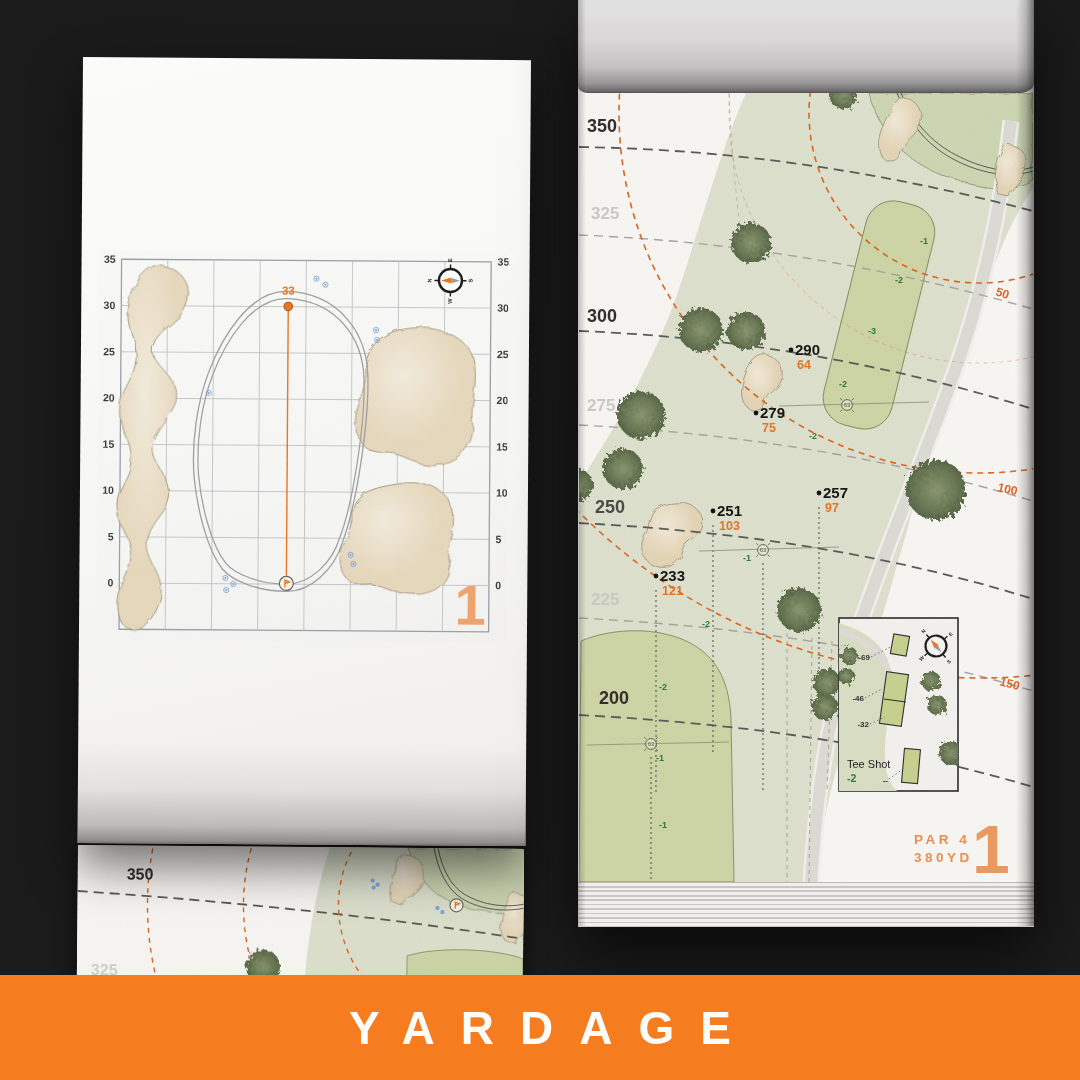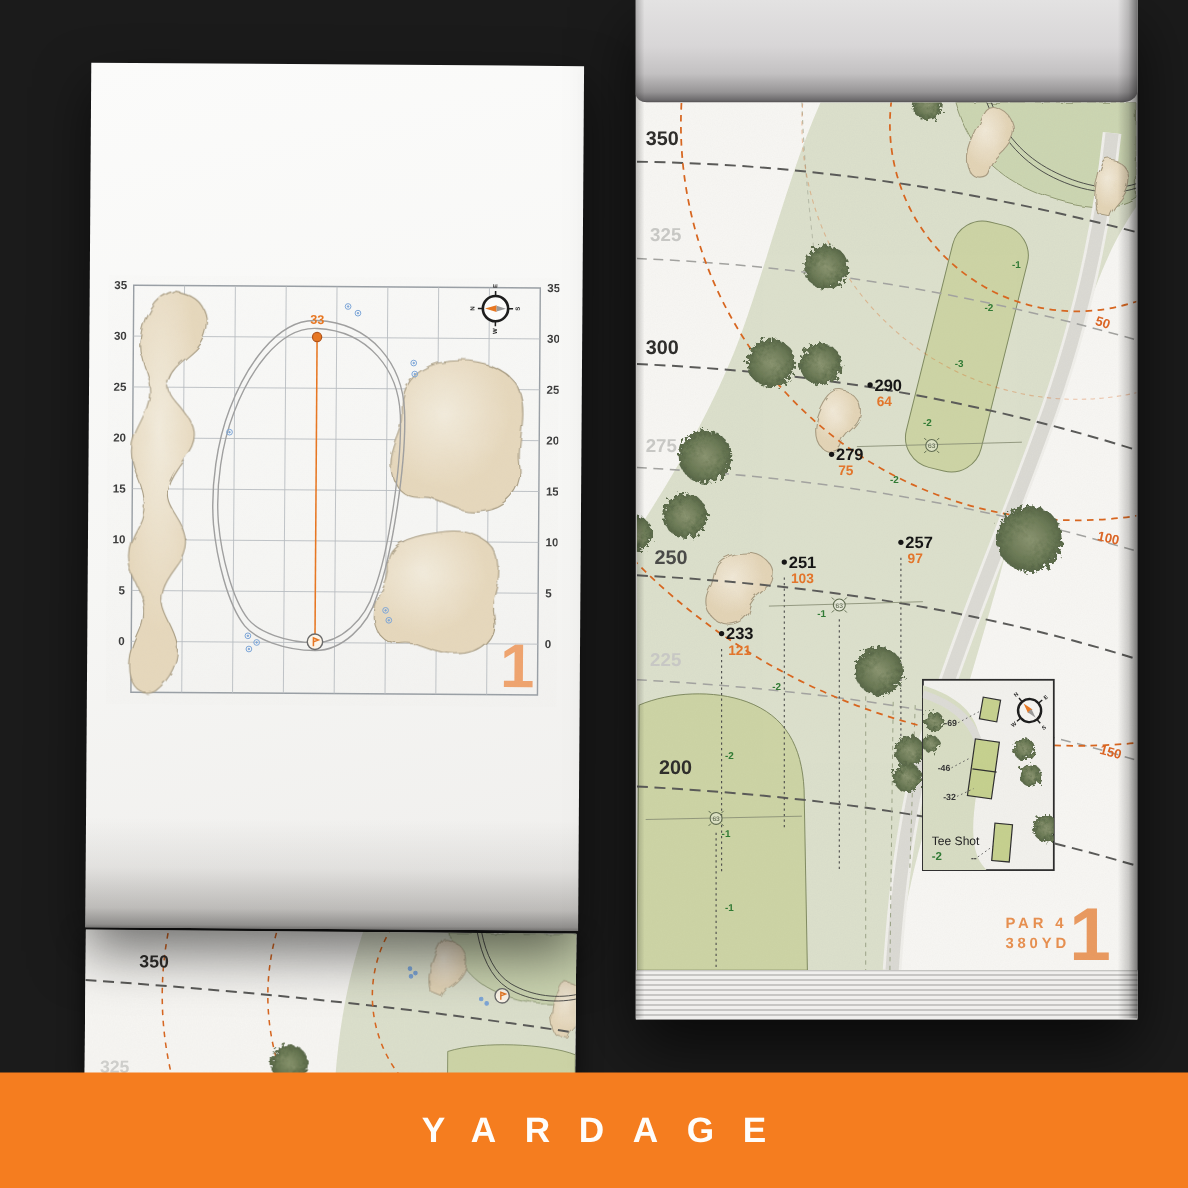--- a/index.html
+++ b/index.html
@@ -35,21 +35,21 @@
               background:repeating-linear-gradient(180deg,#f0efed 0 2.5px,#c7c6c4 2.5px 4.5px);
               border-top:1px solid #b9b8b6;}
   .edge-shade{position:absolute;right:0;top:0;width:18px;height:100%;z-index:4;
               background:linear-gradient(90deg,rgba(0,0,0,0) 0%,rgba(0,0,0,.18) 55%,rgba(0,0,0,.5) 100%);}
   .left-shade{position:absolute;left:0;top:0;width:8px;height:100%;z-index:4;
               background:linear-gradient(90deg,rgba(0,0,0,.22),rgba(0,0,0,0));}
 
   
   .banner{position:absolute;left:0;bottom:0;width:100%;height:105px;background:#f57d1f;
           z-index:6;display:flex;align-items:center;justify-content:center;}
-  .banner span{color:#fefdfb;font-size:32px;font-weight:bold;letter-spacing:26px;text-indent:26px;}
+  .banner span{color:#fefdfb;font-size:46px;font-weight:bold;letter-spacing:26px;text-indent:26px;}
 
   
   text{user-select:none;}
 </style>
 </head>
 <body>
 
 <div class="stage">
 
   <div class="left-book">

